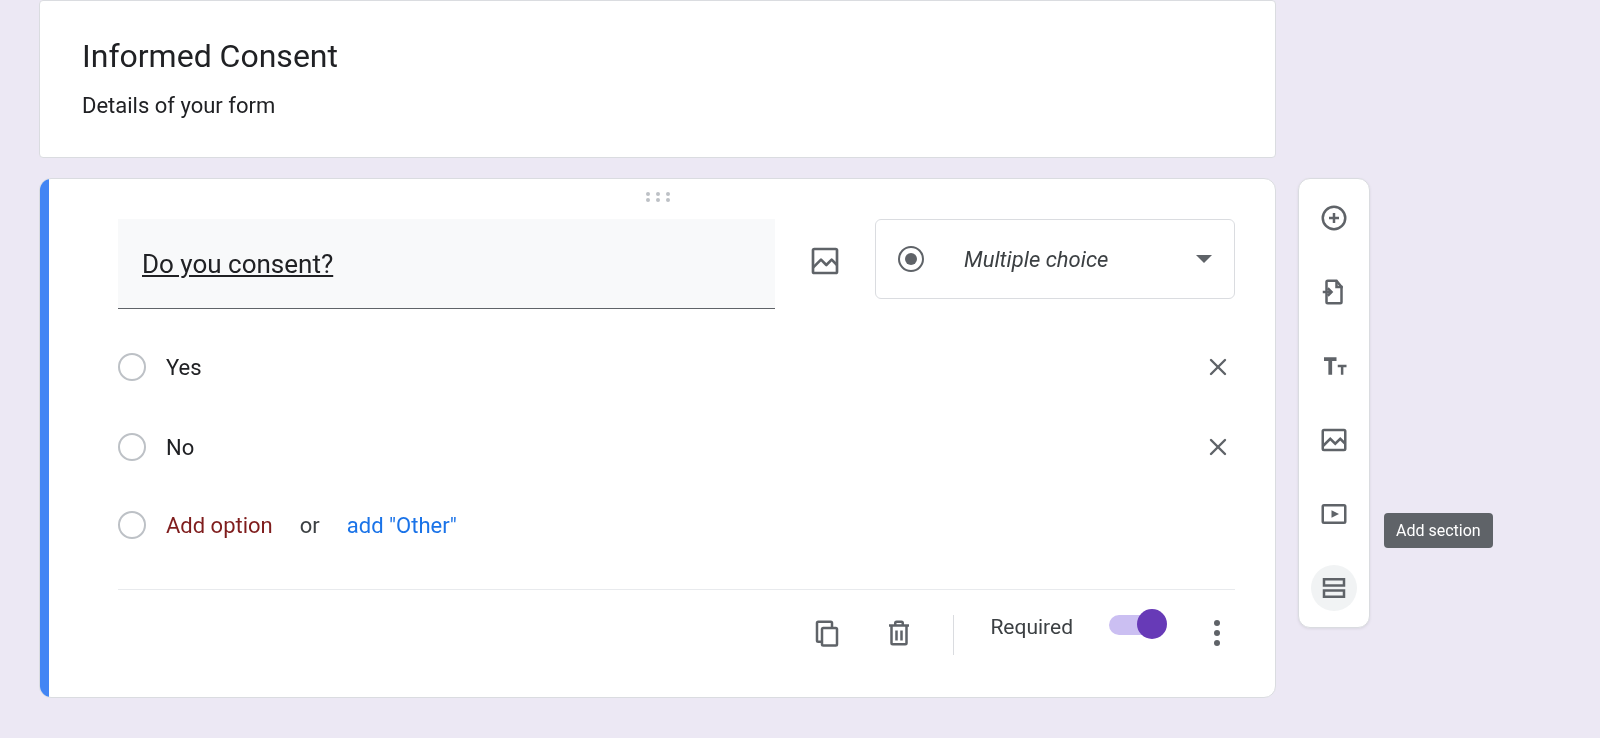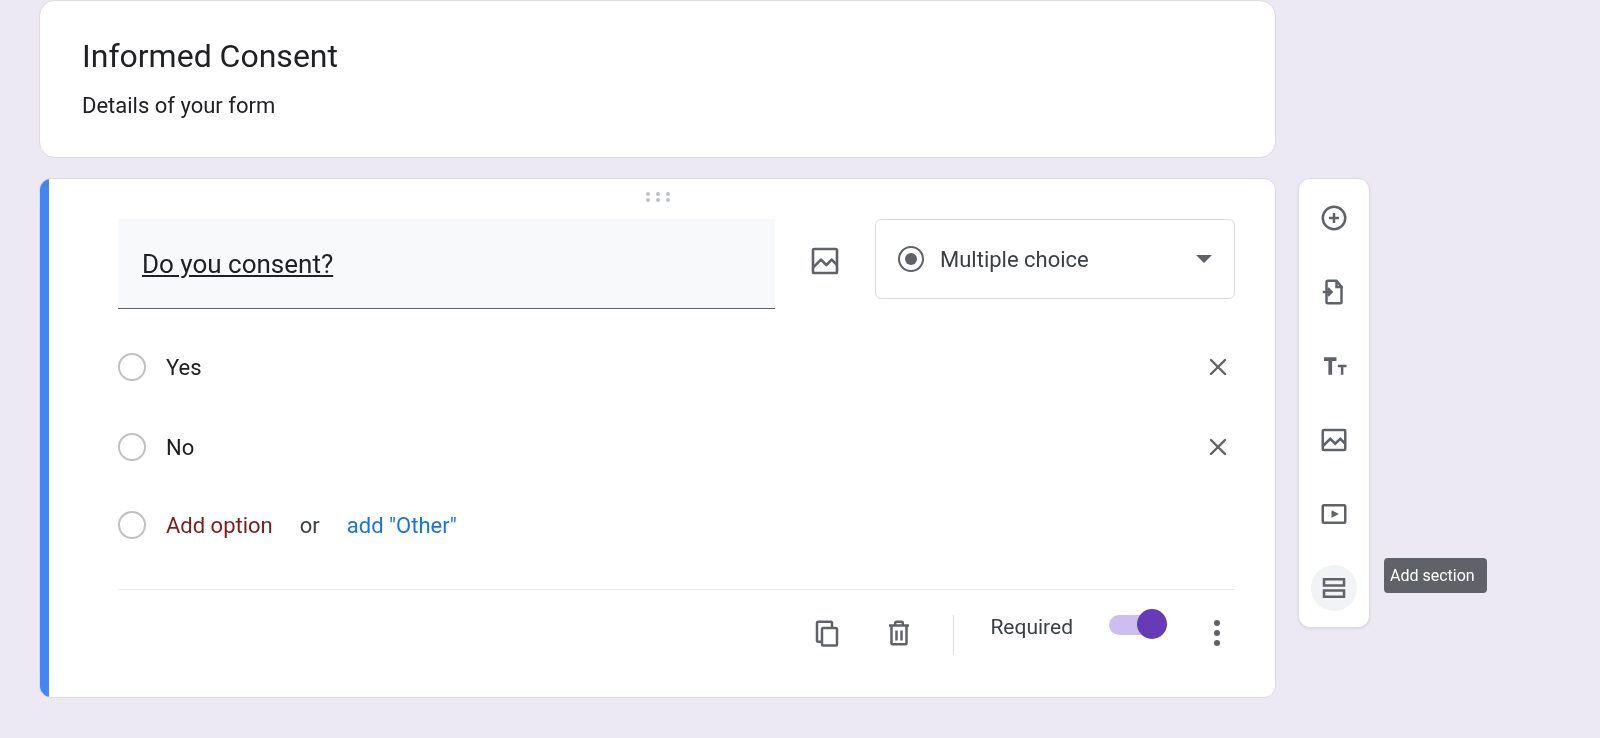--- a/index.html
+++ b/index.html
@@ -16,21 +16,21 @@
     height: 738px;
   }
   .header-card {
     position: absolute;
     left: 39px;
     top: 0;
     width: 1237px;
     height: 158px;
     background: #fff;
     border: 1px solid #dadce0;
-    border-radius: 16px;
+    border-radius: 4px;
     padding: 36px 42px 20px 42px;
   }
   .header-title {
     font-size: 32px;
     font-weight: 400;
     line-height: 1.2;
     color: #202124;
     margin-bottom: 18px;
   }
   .header-desc {
@@ -100,24 +100,25 @@
   }
   .type-select {
     width: 360px;
     height: 80px;
     border: 1px solid #dadce0;
     border-radius: 6px;
     margin-top: 0;
     display: flex;
     align-items: center;
     padding: 0 22px;
-    gap: 16px;
+    gap: 40px;
     cursor: pointer;
     color: #3c4043;
     font-size: 22px;
+    font-style: italic;
   }
   .radio-icon {
     width: 26px; height: 26px;
     border: 2.5px solid #5f6368;
     border-radius: 50%;
     display: flex; align-items:center; justify-content:center;
   }
   .radio-icon::after {
     content: "";
     width: 12px; height: 12px;
@@ -395,15 +396,15 @@
       </svg>
     </div>
     <div class="side-btn hovered">
       <svg width="30" height="30" viewBox="0 0 24 24" fill="none" stroke="#5f6368" stroke-width="2">
         <rect x="4" y="5" width="16" height="5"></rect>
         <rect x="4" y="14" width="16" height="5"></rect>
       </svg>
     </div>
   </div>
 
-  <div class="tooltip" style="top:558px;padding-left:6px;">Add section</div>
+  <div class="tooltip" style="top:513px;">Add section</div>
 
 </div>
 
 </body></html>

